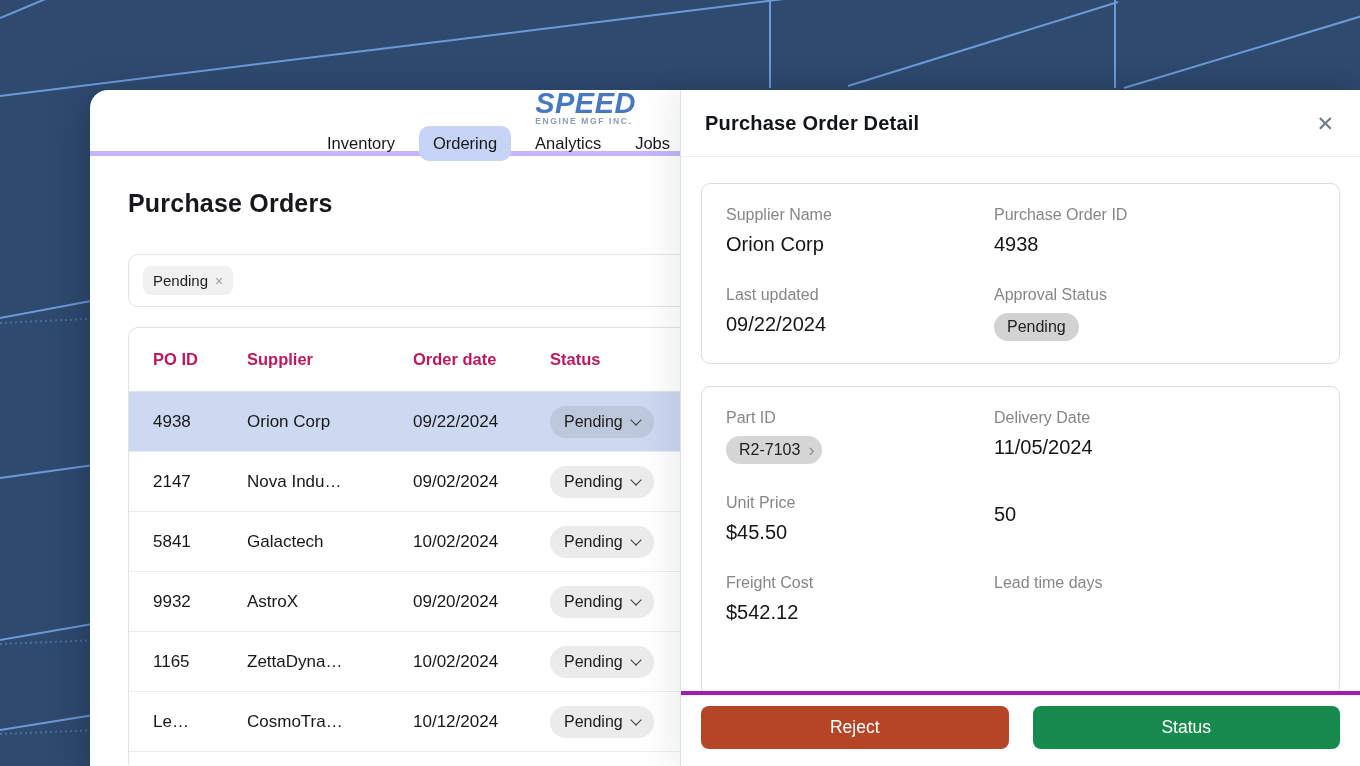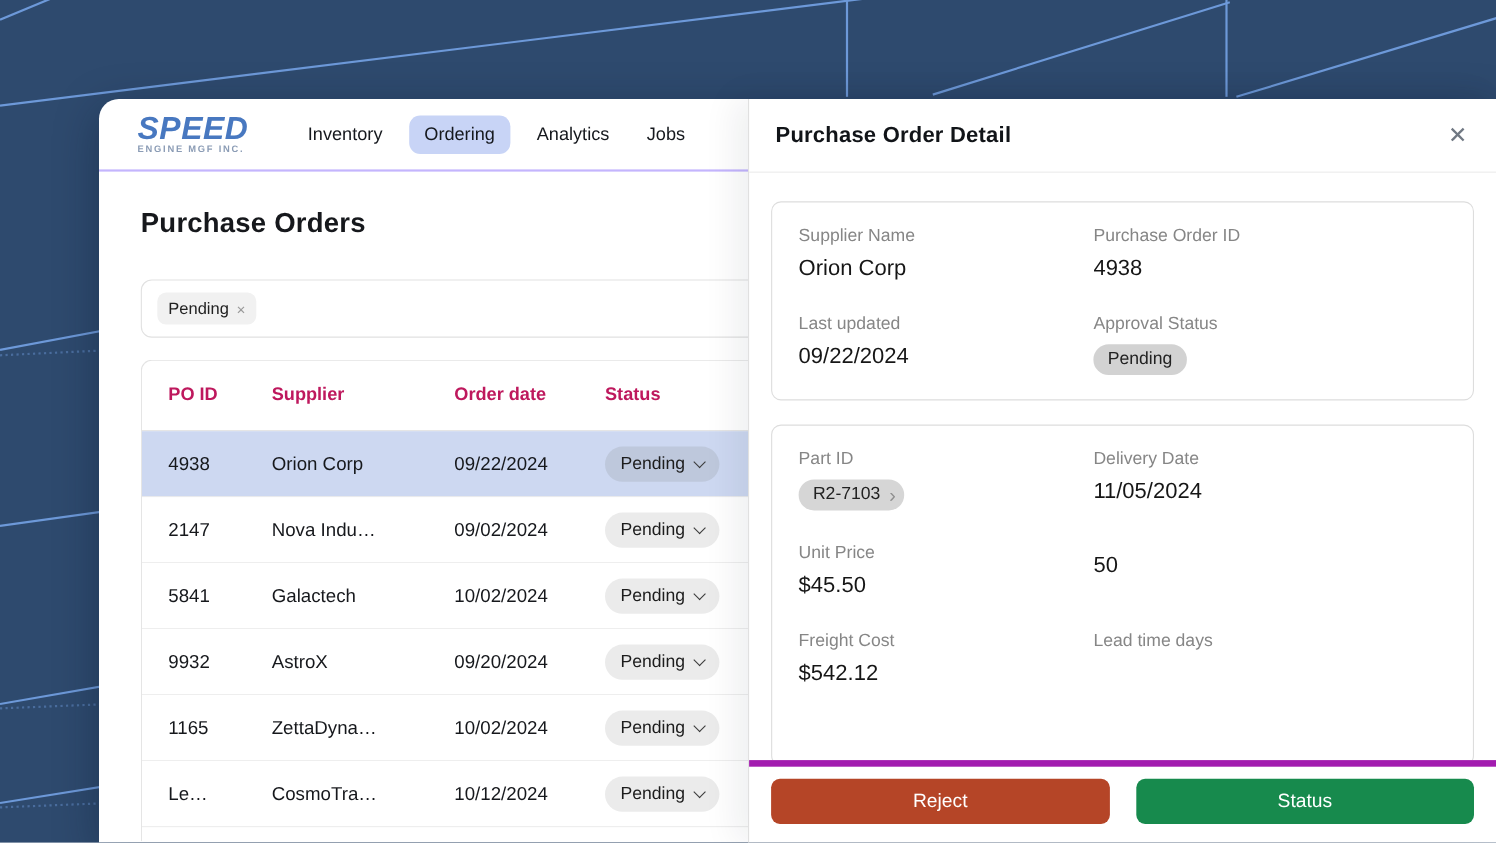--- a/index.html
+++ b/index.html
@@ -9,22 +9,22 @@
   .bg-lines { position:absolute; inset:0; z-index:0; }
 
   
   .window { position:absolute; left:90px; top:90px; width:1270px; height:676px;
             background:#ffffff; border-radius:18px 0 0 0; z-index:1;
             box-shadow:0 10px 40px rgba(10,20,40,.35); }
 
   .left-pane { position:absolute; left:0; top:0; width:590px; height:676px; overflow:hidden; }
 
   
-  .topbar { height:66px; display:flex; align-items:center; padding:0 0 0 35px;
-            border-bottom:2px solid #c4b5fd; }
+  .topbar { height:66px; display:flex; align-items:flex-end; padding:0 0 0 35px;
+            border-bottom:5px solid #c4b5fd;flex-direction:column; }
   .logo { margin-right:44px; }
   .logo-main { font-size:29px; font-weight:800; font-style:italic; color:#4878c0;
                letter-spacing:.5px; line-height:26px; }
   .logo-sub { font-size:8.5px; font-weight:700; color:#8b9cb5; letter-spacing:1.6px; }
   nav { display:flex; align-items:center; gap:14px; }
   .nav-item { font-size:16.5px; color:#15181d; text-decoration:none; padding:8px 10px;
               border-radius:10px; cursor:pointer; white-space:nowrap; }
   .nav-item.active { background:#c8d4f6; padding:8px 14px; }
 
   
@@ -74,21 +74,21 @@
   .field-grid { display:grid; grid-template-columns:268px 1fr; row-gap:30px; }
   .field-label { font-size:16px; color:#868686; }
   .field-value { font-size:20px; color:#161616; font-weight:500; margin-top:9px; }
   .badge { display:inline-block; background:#d2d2d2; border-radius:15px; padding:5px 13px;
            font-size:16px; color:#222; margin-top:9px; }
   .part-chip { display:inline-flex; align-items:center; gap:8px; background:#d6d6d6;
                border-radius:15px; padding:5px 8px 5px 13px; font-size:16px; color:#222;
                margin-top:9px; cursor:pointer; }
   .part-chip .arrow { color:#8f8f8f; font-size:18px; line-height:1; }
 
-  .panel-footer { flex:0 0 75px; border-top:6px solid #a21caf; display:flex; gap:24px;
+  .panel-footer { flex:0 0 75px; border-top:4px solid #a21caf; display:flex; gap:24px;
                   padding:11px 20px 17px 20px; }
   .btn { flex:1; border:none; border-radius:8px; font-size:17.5px; font-weight:500; color:#fff;
          cursor:pointer; font-family:"Liberation Sans", sans-serif; }
   .btn-reject { background:#b54527; }
   .btn-approve { background:#178a4d; }
 </style>
 </head>
 <body>
 
 <svg class="bg-lines" width="1360" height="766" viewBox="0 0 1360 766">

